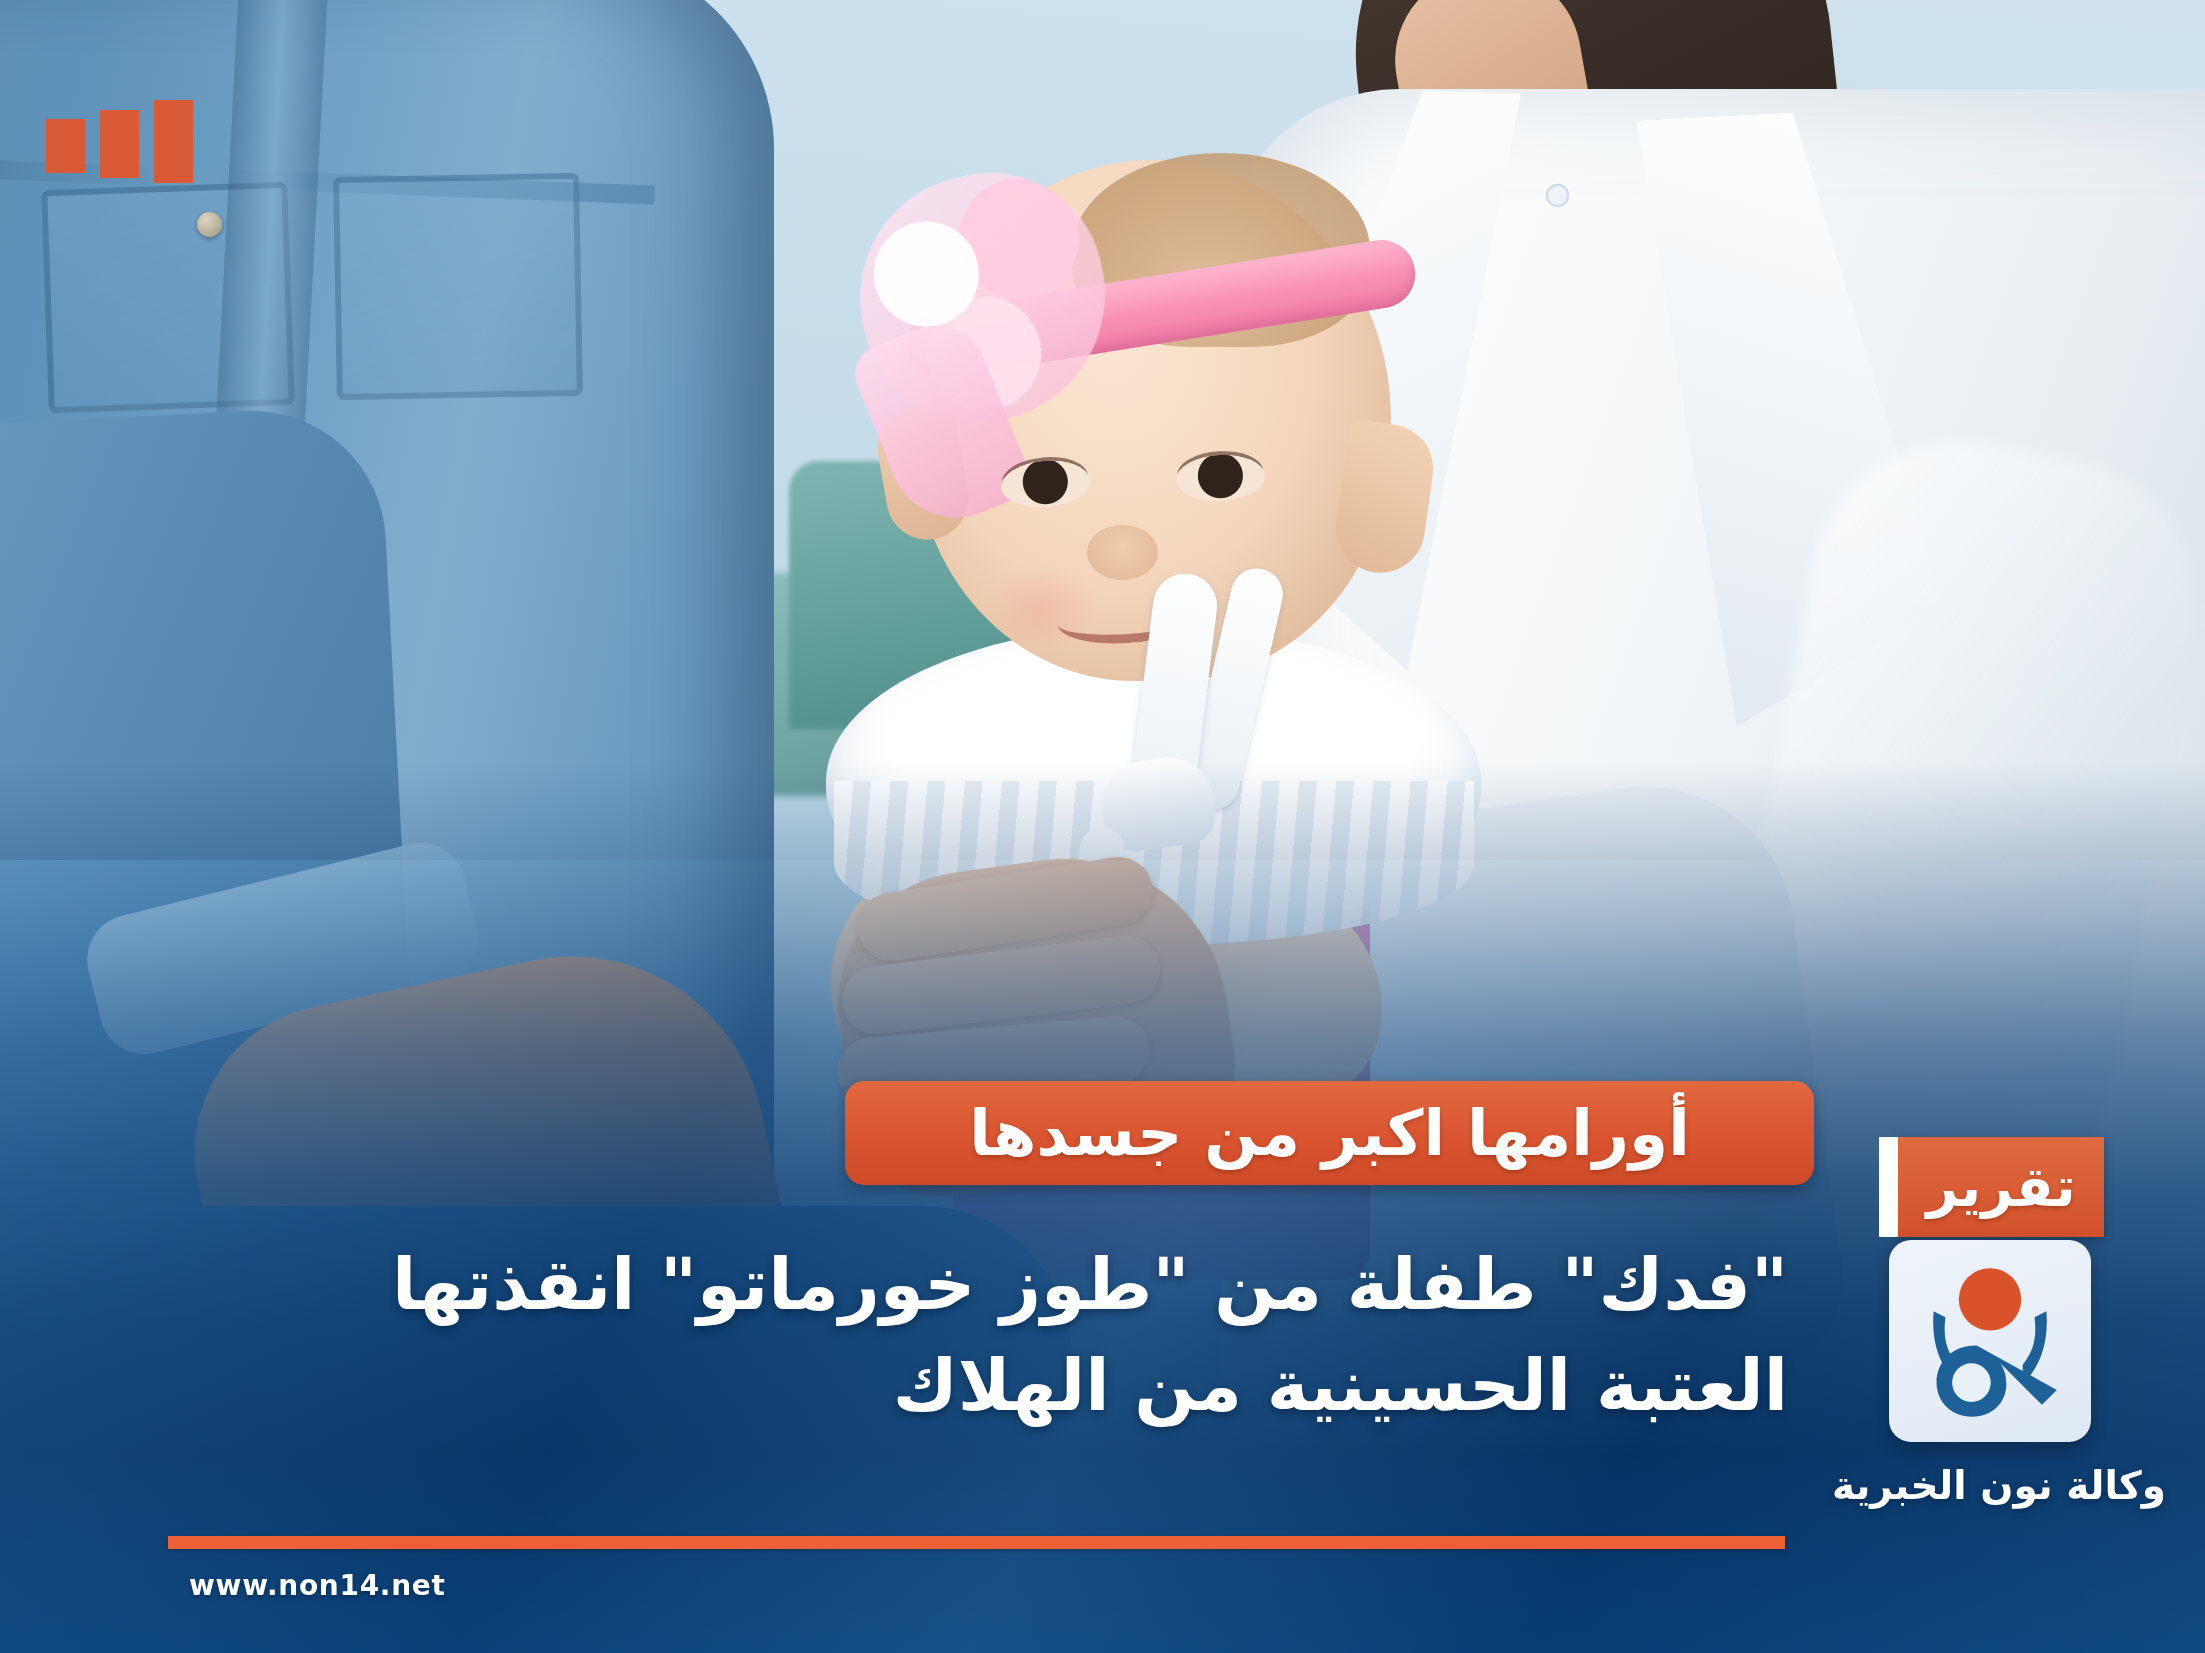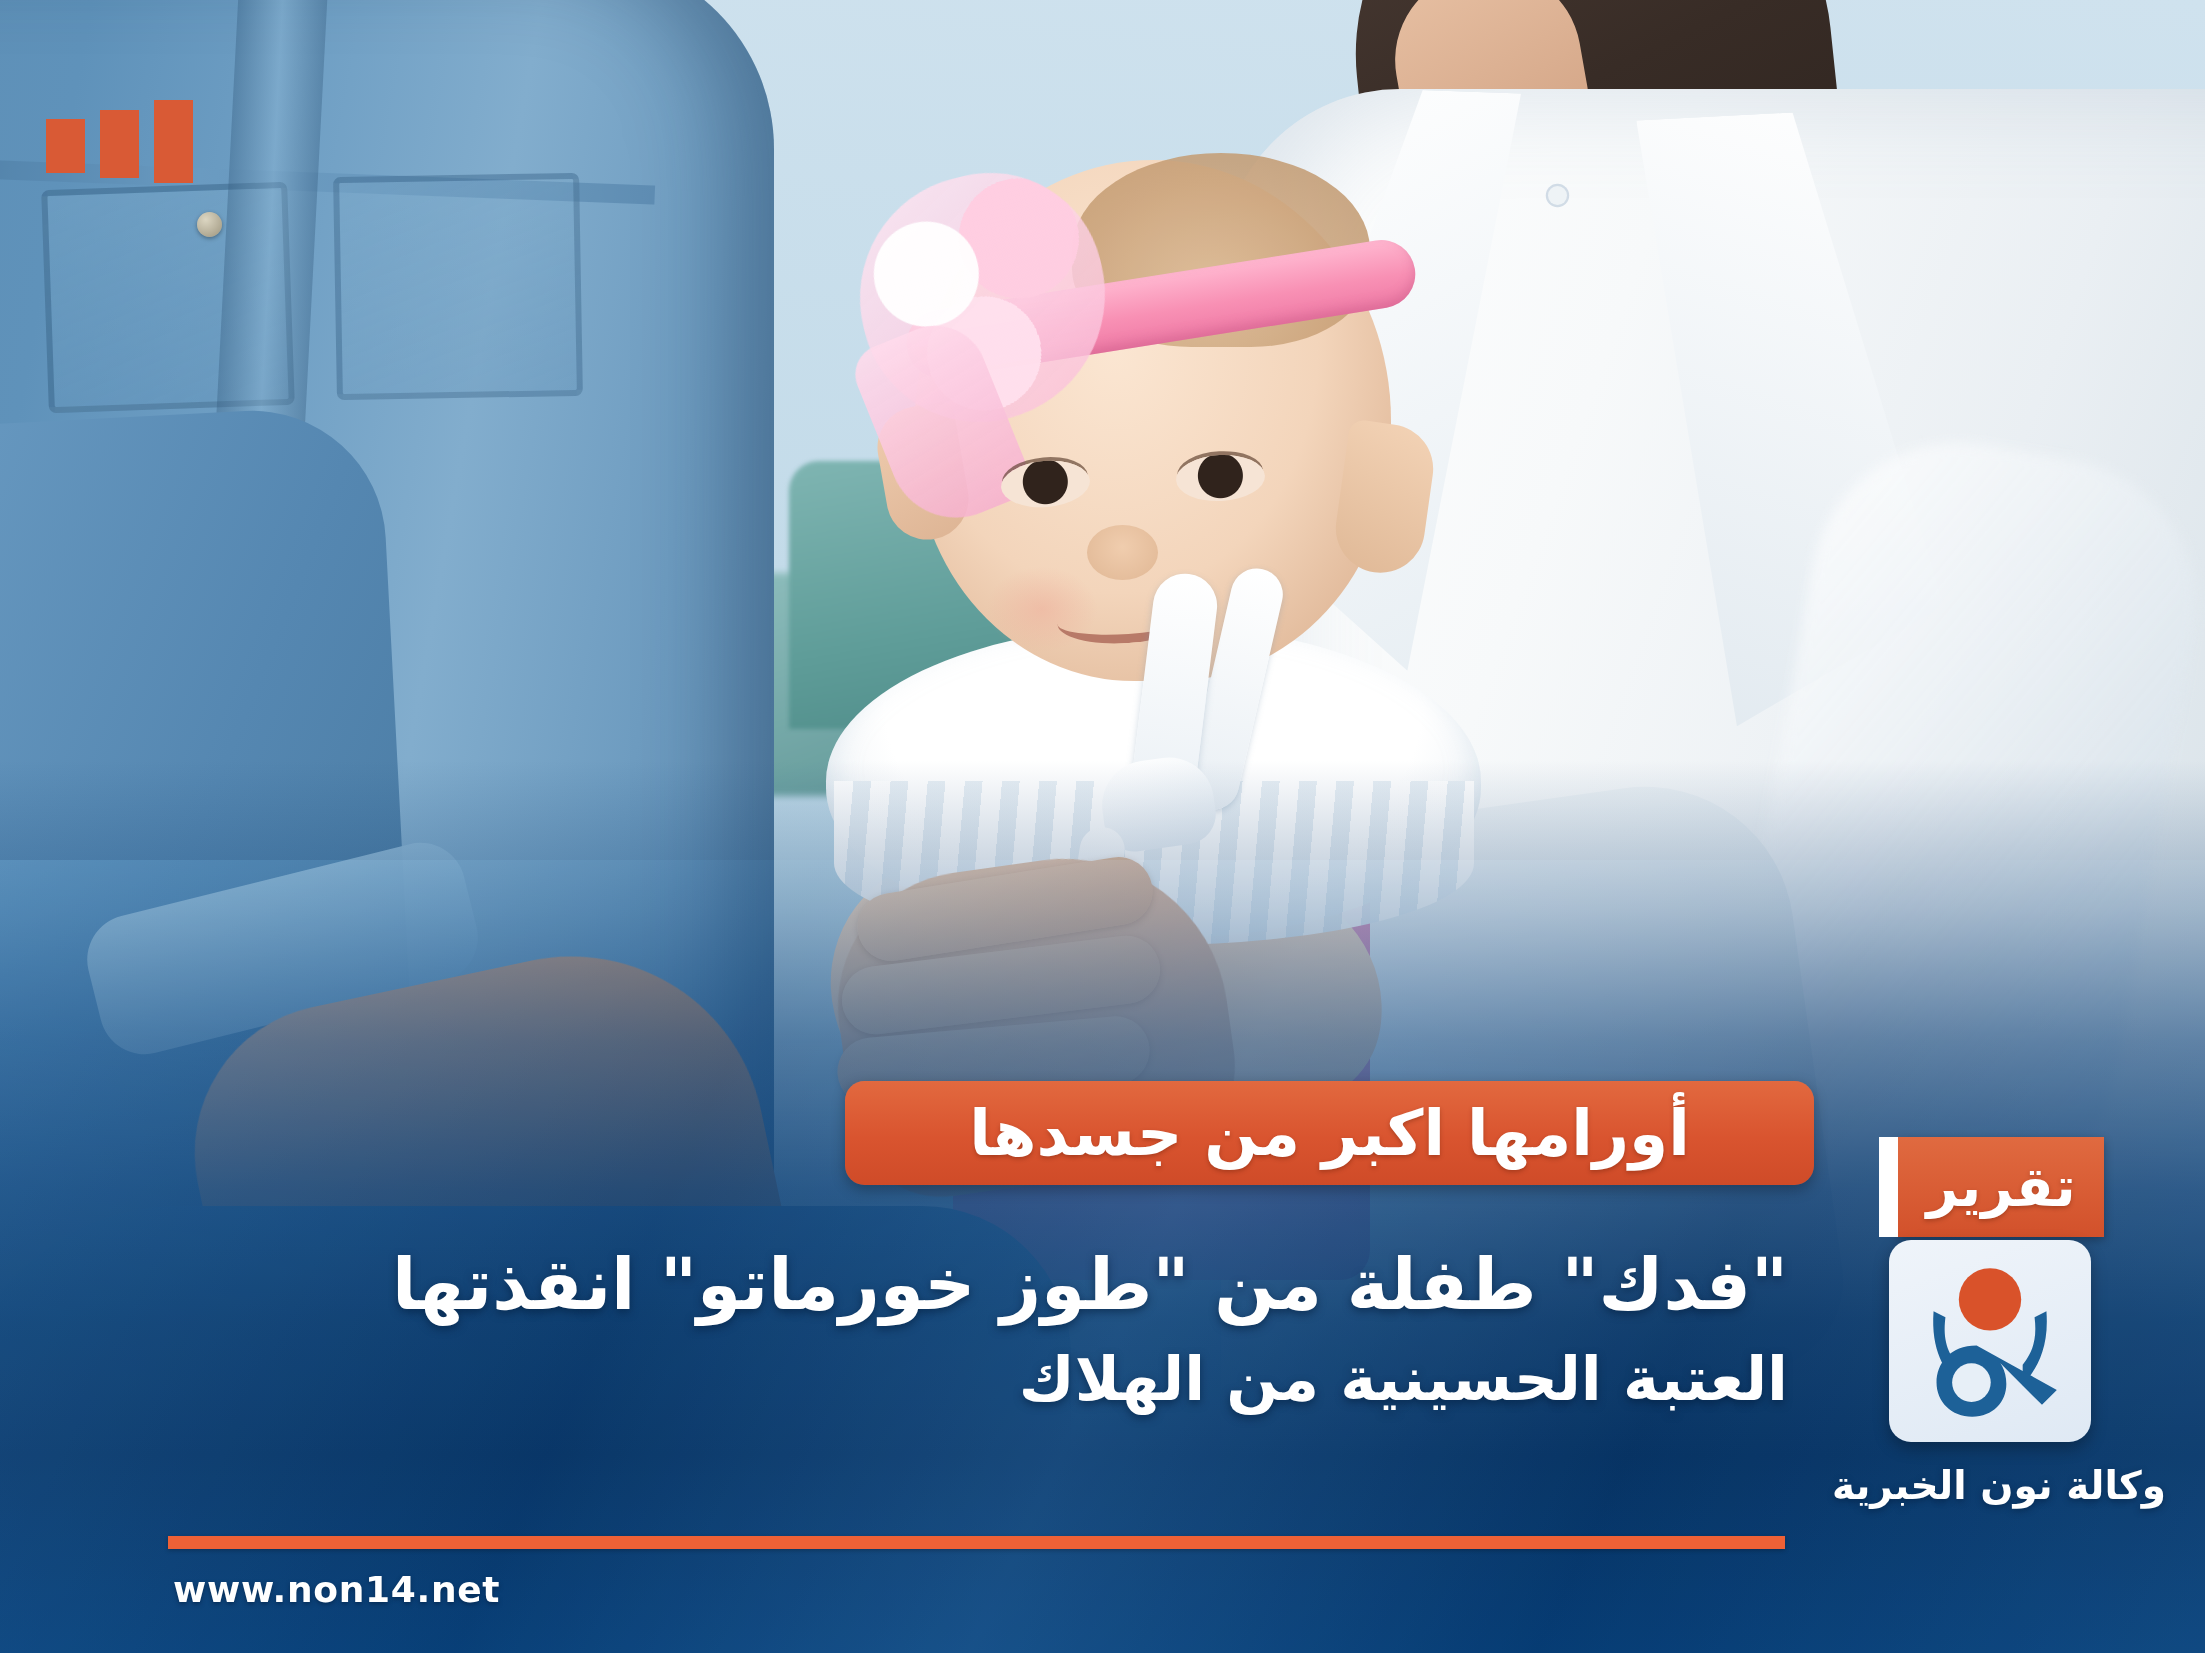--- a/index.html
+++ b/index.html
@@ -346,21 +346,21 @@
     position:absolute;right:417px;top:1235px;width:1630px;
     text-align:right;direction:rtl;
   }
   .headline div{
     color:#ffffff;font-size:71px;font-weight:700;
     line-height:1.42;letter-spacing:0;
     text-shadow:0 3px 9px rgba(2,25,55,.55);
     white-space:nowrap;
   }
   .headline .l1{font-size:71px;}
-  .headline .l2{font-size:61px;}
+  .headline .l2{font-size:71px;}
 
   
   .badge{
     position:absolute;left:1879px;top:1137px;
     height:100px;display:flex;align-items:stretch;
   }
   .badge-box{
     background:linear-gradient(180deg,#e06a40,#d2512b);
     padding:0 28px;display:flex;align-items:center;justify-content:center;
     box-shadow:0 3px 9px rgba(0,0,0,.30);
@@ -392,22 +392,22 @@
 
   
   .divider{
     position:absolute;left:168px;top:1536px;width:1617px;height:13.4px;
     background:#ee6136;box-shadow:0 1.5px 4.5px rgba(0,0,0,.25);
   }
   .url{
     position:absolute;left:173px;top:1569px;direction:ltr;
   }
   .url span{
-    color:#ffffff;font-size:36px;font-weight:700;letter-spacing:0.7px;
-    white-space:nowrap;text-shadow:0 1.5px 4.5px rgba(2,25,55,.5);
+    color:#ffffff;font-size:28px;font-weight:700;letter-spacing:0.7px;
+    white-space:nowrap;text-shadow:0 1.5px 4.5px rgba(2,25,55,.5);margin-left:16px;
   }
 </style>
 </head>
 <body>
 
 <div id="card">
 
   <div class="photo" aria-label="رجل بقميص جينز يحمل طفلة رضيعة مبتسمة ترتدي عصابة رأس وردية، وبجانبهما امرأة بحجاب أسود وقميص أبيض">
     <div class="wall"></div>
     <div class="chair2"></div>

